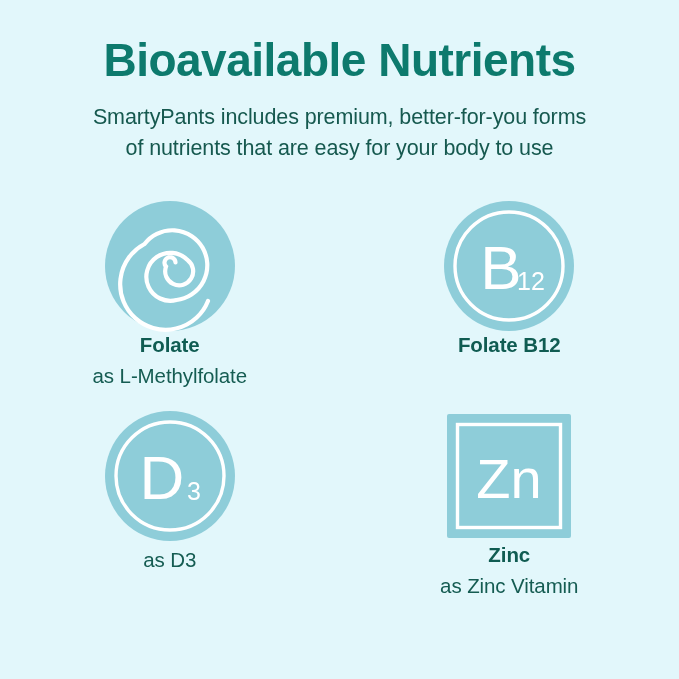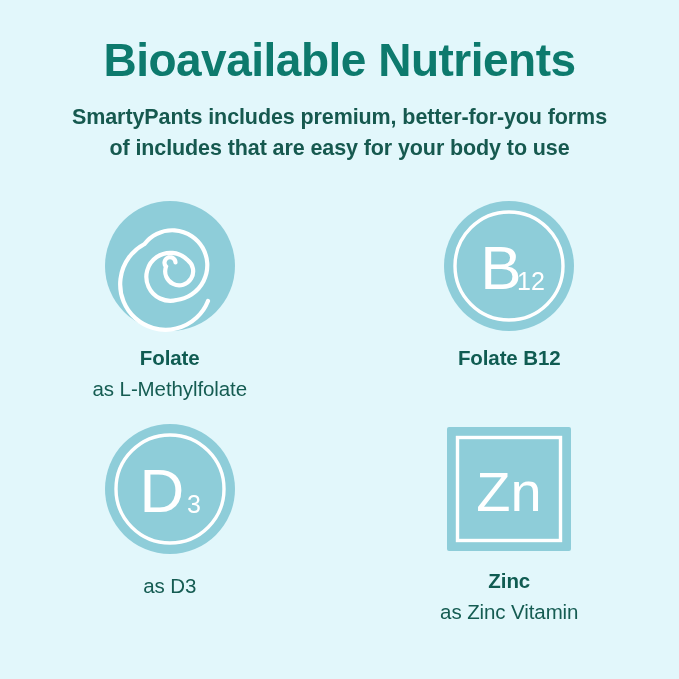--- a/index.html
+++ b/index.html
@@ -33,21 +33,21 @@
     font-weight: 700;
     letter-spacing: -0.5px;
     color: #0d7a6d;
     font-family: "Liberation Sans", sans-serif;
   }
   .subtitle {
     margin: 18px auto 0 auto;
     width: 600px;
     font-size: 21.5px;
     line-height: 1.42;
-    font-weight: 700;
+    font-weight: 400;
     color: #16594f;
     letter-spacing: -0.1px;
   }
 
   
   .grid {
     position: absolute;
     top: 200px;
     left: 0;
     width: 679px;
@@ -62,21 +62,20 @@
     align-items: center;
   }
   .icon-wrap {
     width: 132px;
     height: 132px;
     position: relative;
     display: block;
   }
   .labels {
     text-align: center;
-    margin-top: 13px;
   }
   .label-main {
     font-size: 20.5px;
     font-weight: 700;
     color: #105c52;
     letter-spacing: -0.1px;
     line-height: 1.25;
   }
   .label-sub {
     font-size: 20.5px;
@@ -91,21 +90,21 @@
 </style>
 </head>
 <body>
 
 <div class="page">
 
   <div class="header">
     <h1 class="title">Bioavailable Nutrients</h1>
     <div class="subtitle">
       <div>SmartyPants includes premium, better-for-you forms</div>
-      <div>of includes that are easy for your body to use</div>
+      <div>of nutrients that are easy for your body to use</div>
     </div>
   </div>
 
   <div class="grid">
 
     <div class="cell">
       <div class="icon-wrap">
         <svg width="132" height="132" viewBox="0 0 132 132" aria-hidden="true">
           <circle cx="66" cy="66" r="65" fill="#8ecdd9"></circle>
           <path d="M 71.5 62.5

